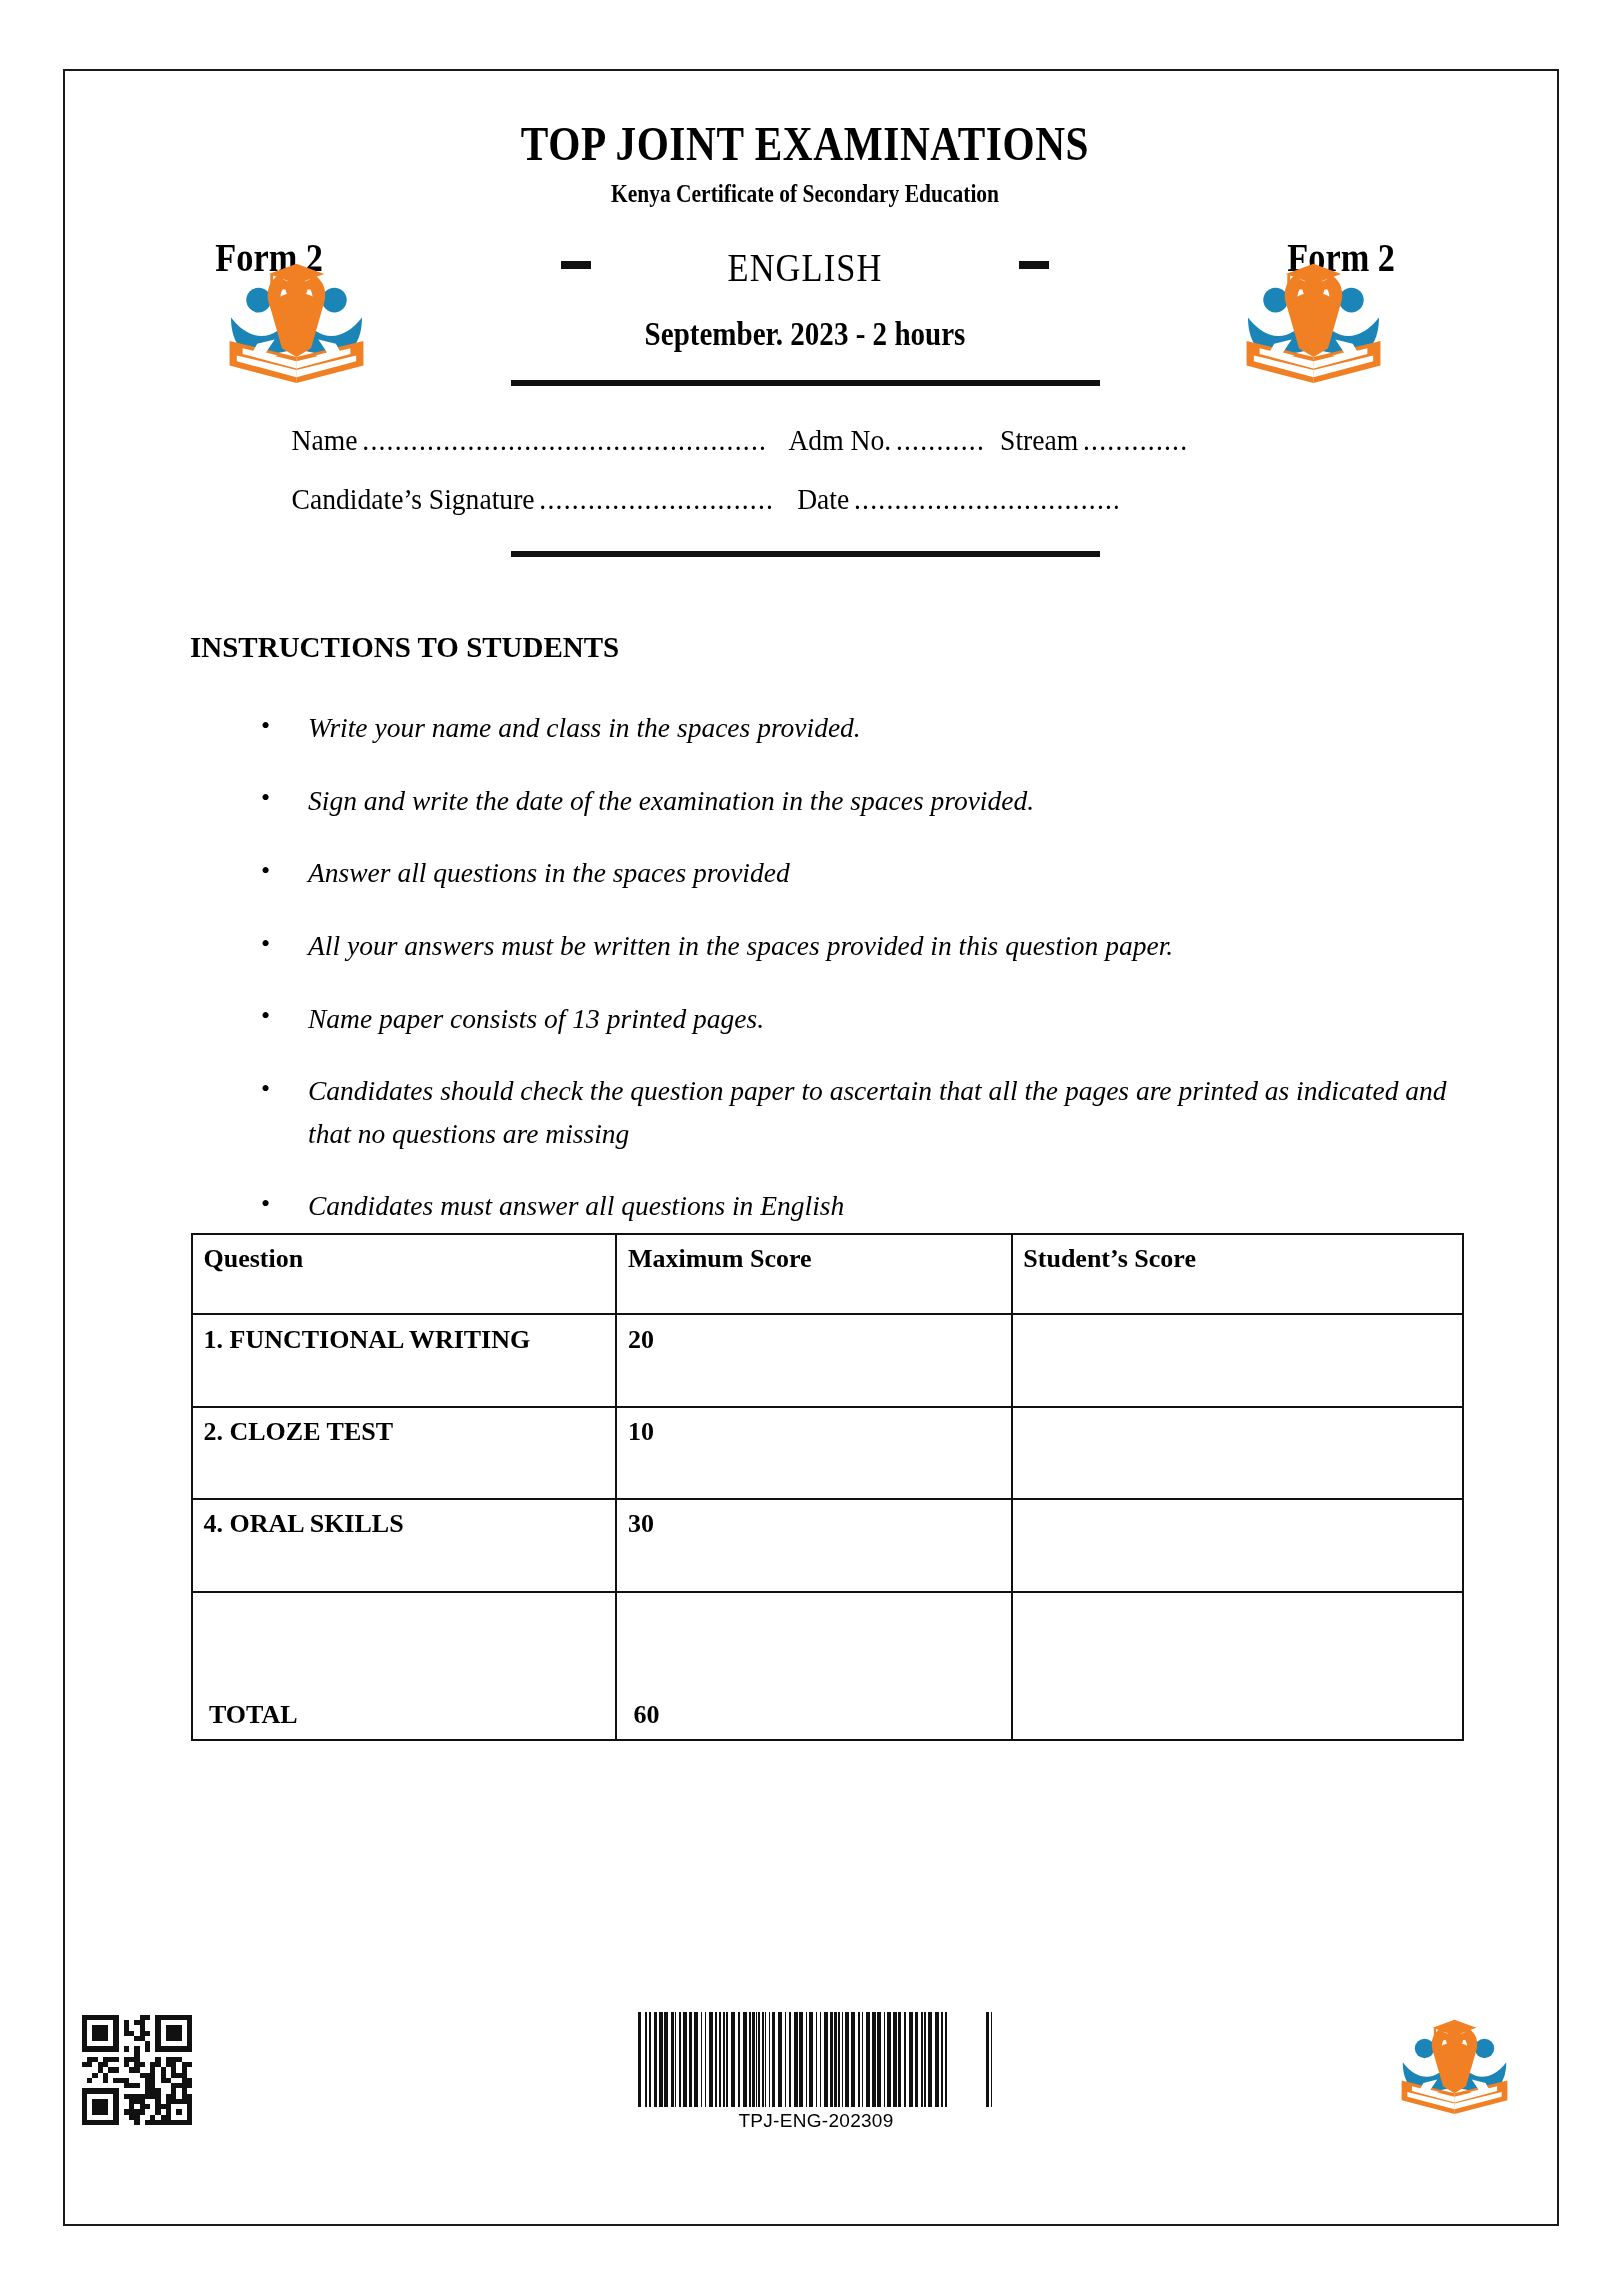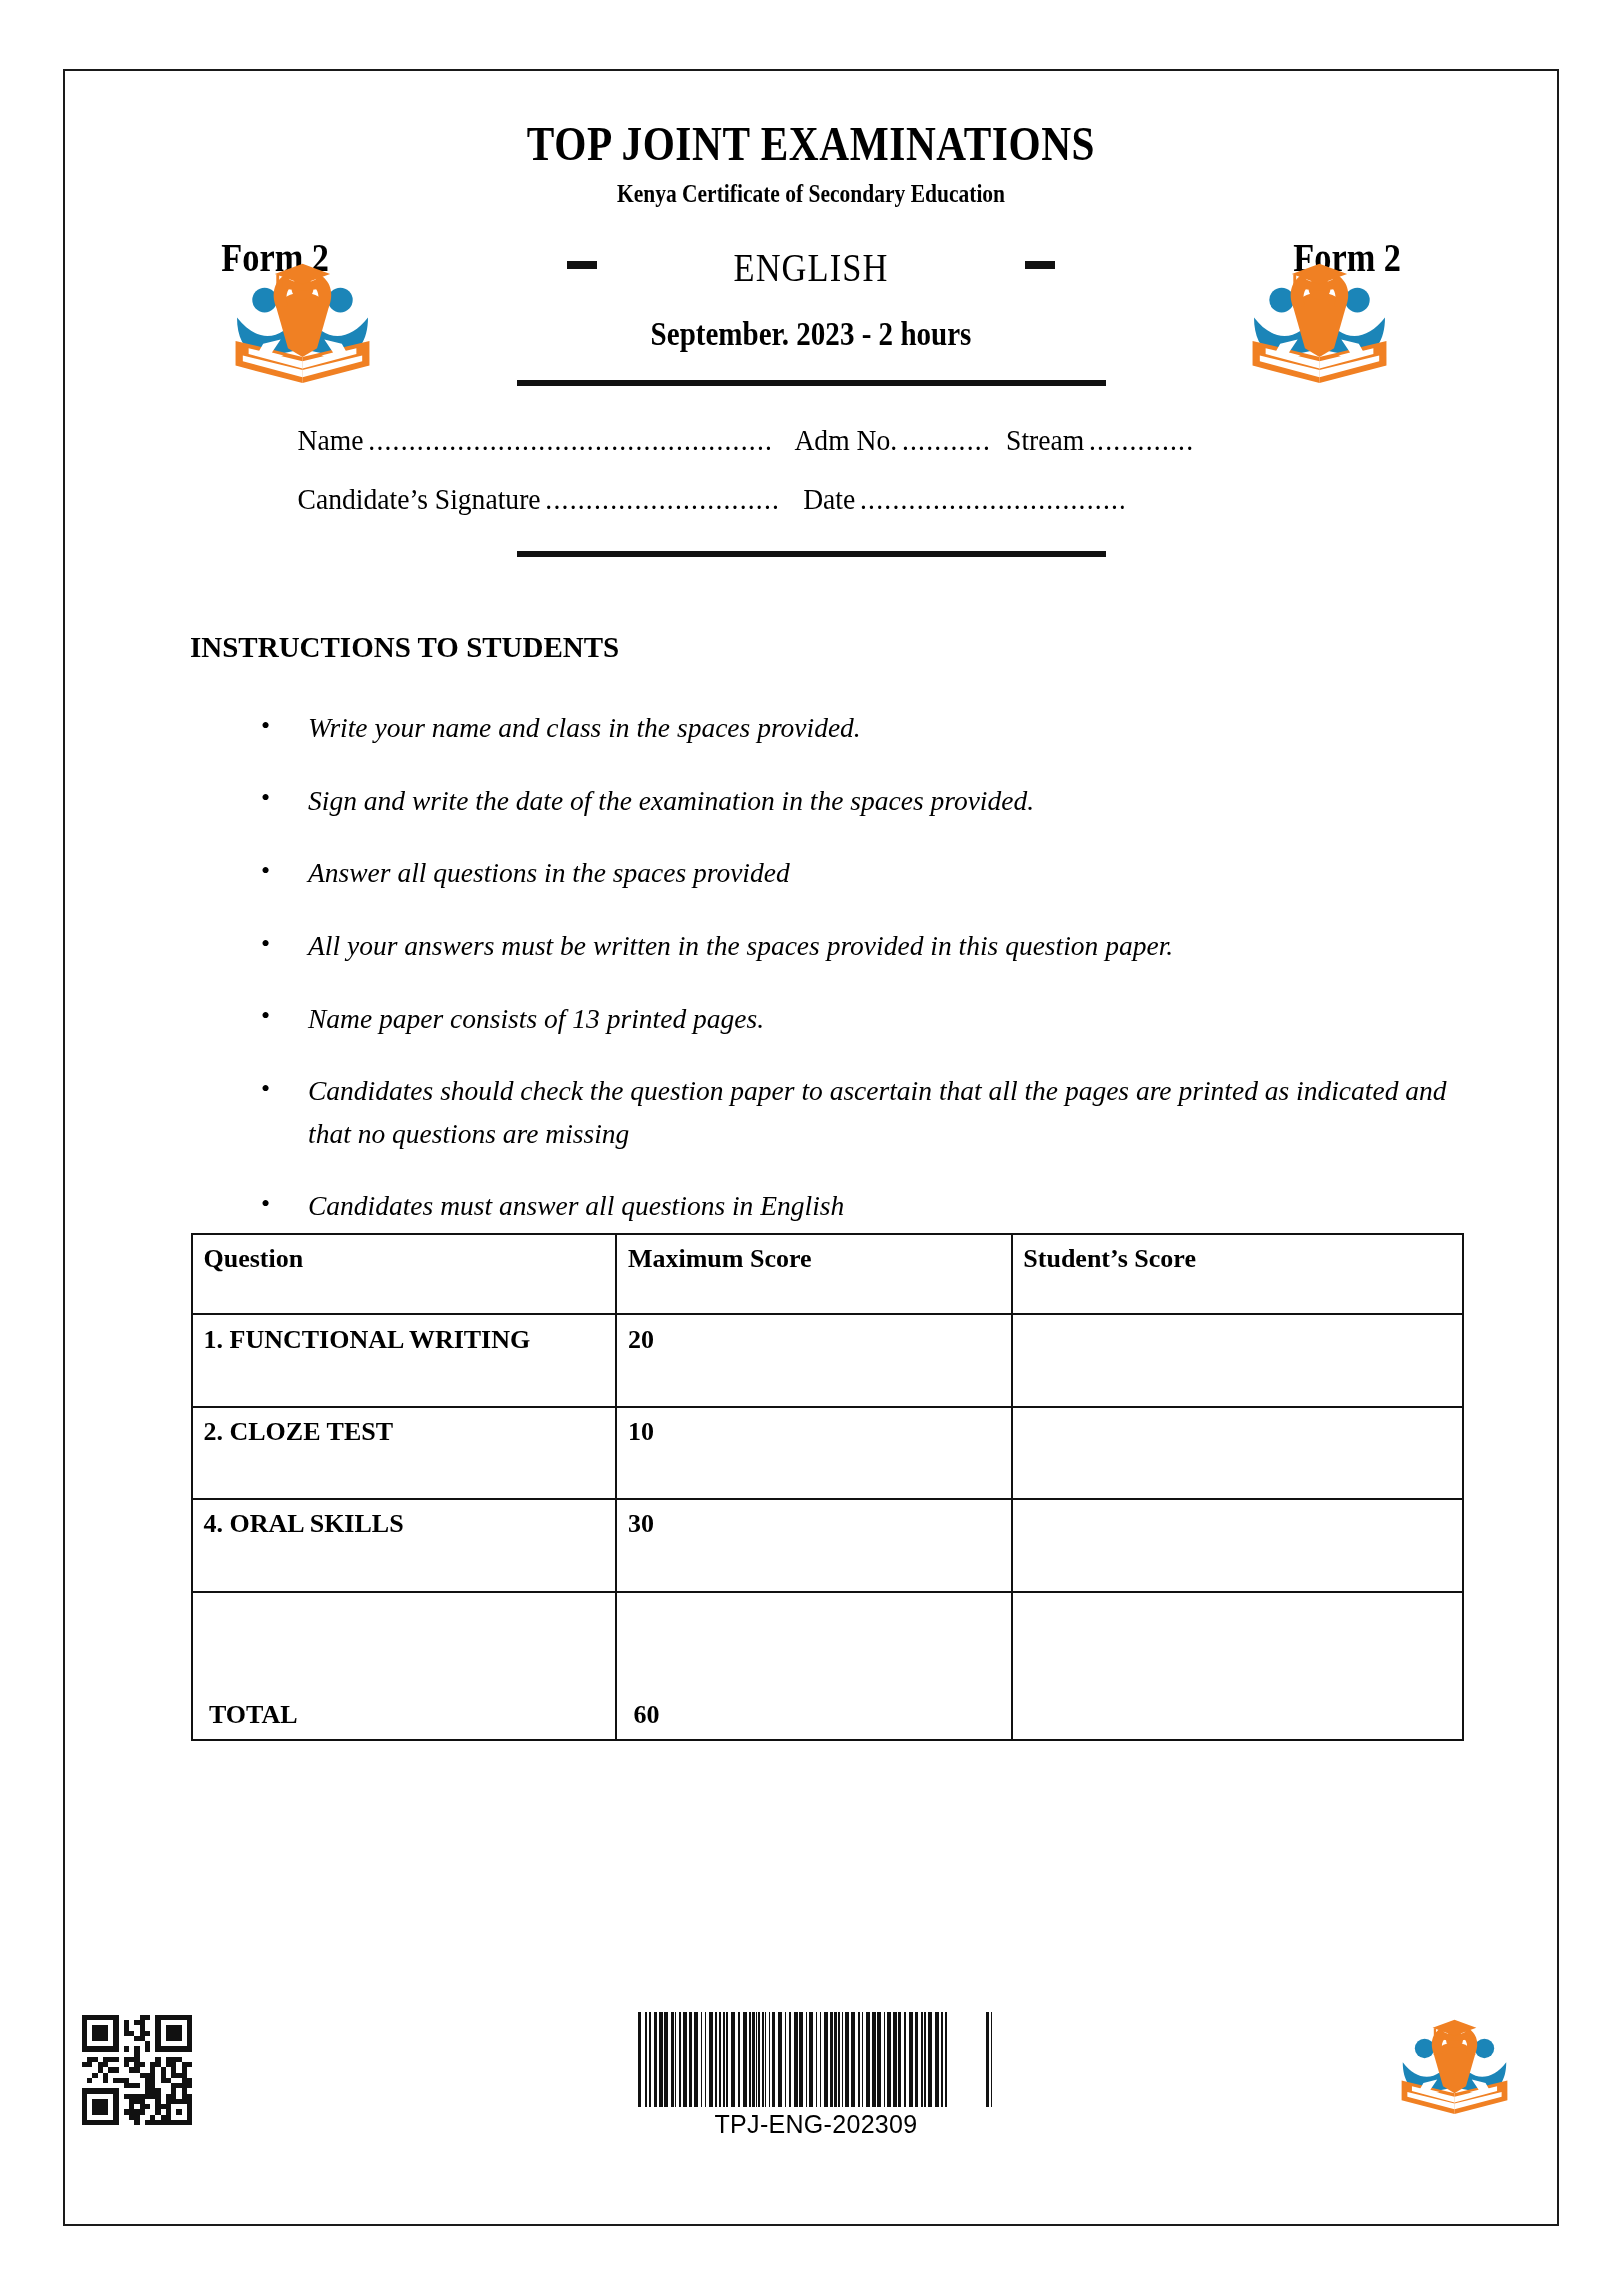--- a/index.html
+++ b/index.html
@@ -26,21 +26,21 @@
     top: 69px;
     width: 1496px;
     height: 2157px;
     border: 2.6px solid #1a1a1a;
     box-sizing: border-box;
   }
 
   
   .header {
     position: absolute;
-    left: 63px;
+    left: 57px;
     top: 69px;
     width: 1496px;
   }
 
   .exam-title {
     text-align: center;
     font-family: "Liberation Serif", "DejaVu Serif", serif;
     font-size: 48px;
     font-weight: bold;
     letter-spacing: 0.7px;
@@ -241,21 +241,21 @@
     width: 366px;
     text-align: center;
   }
   .barcode-bars {
     height: 95px;
     width: 100%;
   }
   .barcode-bars svg { display: block; width: 100%; height: 100%; }
   .barcode-label {
     font-family: "Liberation Sans", "DejaVu Sans", sans-serif;
-    font-size: 25px;
+    font-size: 19px;
     letter-spacing: 0.3px;
     margin-top: 2.6px;
   }
 
   .footer-logo {
     position: absolute;
     right: 111px;
     top: 2012px;
     width: 115px;
     height: 105px;

